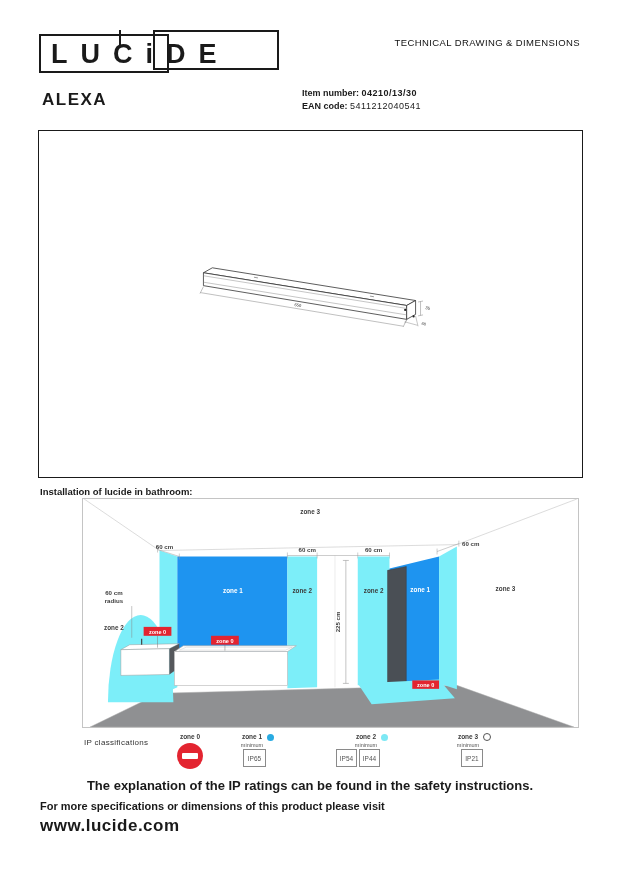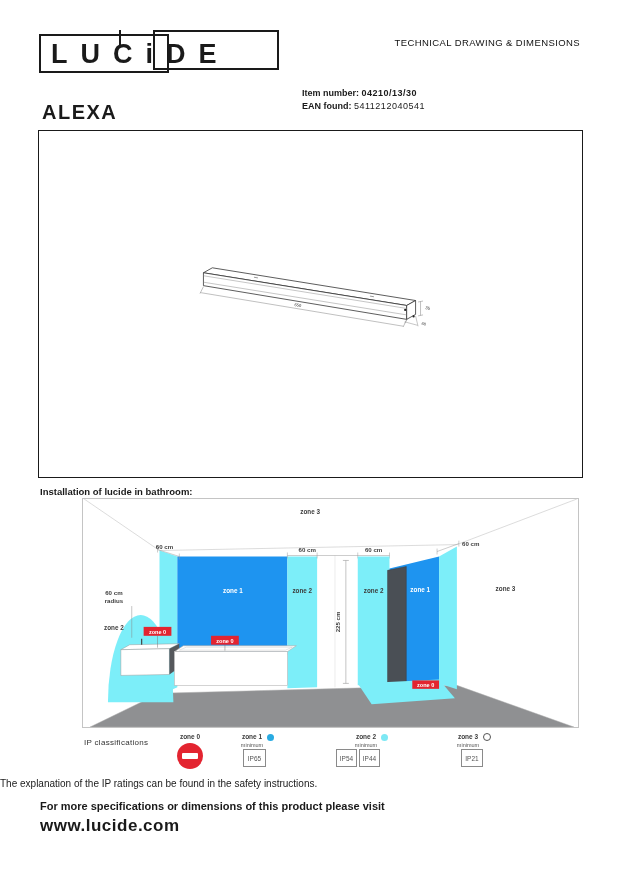--- a/index.html
+++ b/index.html
@@ -14,21 +14,21 @@
   .logo-wrap { left:38px; top:28px; width:246px; height:50px; }
   .logo-box { position:absolute; border:2px solid #1a1a1a; background:transparent; }
   .logo-box-left  { left:1px;  top:6px; width:130px; height:39px; }
   .logo-box-right { left:115px; top:2px; width:126px; height:40px; }
   .logo-cord { position:absolute; left:81px; top:2px; width:2px; height:15px; background:#1a1a1a; }
   .logo-text {
     position:absolute; left:13px; top:11px; font-size:27px; font-weight:700;
     letter-spacing:13px; color:#1a1a1a; white-space:nowrap;
   }
   .doc-type { right:40px; top:37px; font-size:9.5px; letter-spacing:.4px; color:#111;margin-left:41px; }
-  .product-name { left:42px; top:101px; font-size:20px; font-weight:bold; letter-spacing:1.5px; }
+  .product-name { left:42px; top:90px; font-size:17px; font-weight:bold; letter-spacing:1.5px; }
   .meta-line { left:302px; font-size:9px; }
   .meta-item { top:88px; }
   .meta-ean  { top:101px; }
   .meta-label { font-weight:bold; }
   .meta-value-bold { font-weight:bold; letter-spacing:.5px; }
   .meta-value { font-weight:normal; letter-spacing:.5px; }
 
   
   .drawing-panel {
     left:38px; top:130px; width:545px; height:348px;
@@ -59,21 +59,21 @@
   .ip-box  {
     position:absolute; height:18px; border:1px solid #8a8a8a; background:#fff;
     font-size:6.5px; color:#555; display:flex; align-items:center; justify-content:center;
   }
   .prohibit {
     position:absolute; left:177px; top:743px; width:26px; height:26px; border-radius:50%;
     background:var(--zone0-red); display:flex; align-items:center; justify-content:center;
   }
   .prohibit-bar { width:16px; height:5.5px; background:#fff; border-radius:1px; }
 
-  .note-line { left:0; top:778px; width:620px; text-align:left; font-size:10px; color:#1a1a1a; }
+  .note-line { left:0; top:778px; width:620px; text-align:center; font-size:13px; color:#1a1a1a;font-weight:bold; }
 
   
   .footer-line1 { left:40px; top:800px; font-size:11px; font-weight:bold; }
   .footer-site  { left:40px; top:816px; font-size:17px; font-weight:bold; letter-spacing:.5px; }
 </style>
 </head>
 <body>
 
 <div class="abs logo-wrap">
   <div class="logo-box logo-box-left"></div>
@@ -83,21 +83,21 @@
 </div>
 
 <div class="abs doc-type">TECHNICAL DRAWING &amp; DIMENSIONS</div>
 <div class="abs product-name">ALEXA</div>
 
 <div class="abs meta-line meta-item">
   <span class="meta-label">Item number:</span>
   <span class="meta-value-bold">04210/13/30</span>
 </div>
 <div class="abs meta-line meta-ean">
-  <span class="meta-label">EAN found:</span>
+  <span class="meta-label">EAN code:</span>
   <span class="meta-value">5411212040541</span>
 </div>
 
 <div class="abs drawing-panel">
   <svg width="542" height="345" viewBox="0 0 545 348">
 
     <polygon points="165,143 174,138 379,171 370,176" fill="#ffffff" stroke="#333" stroke-width="0.8"></polygon>
 
     <polygon points="165,143 370,176 370,190 165,156" fill="#ffffff" stroke="#333" stroke-width="0.8"></polygon>
 

